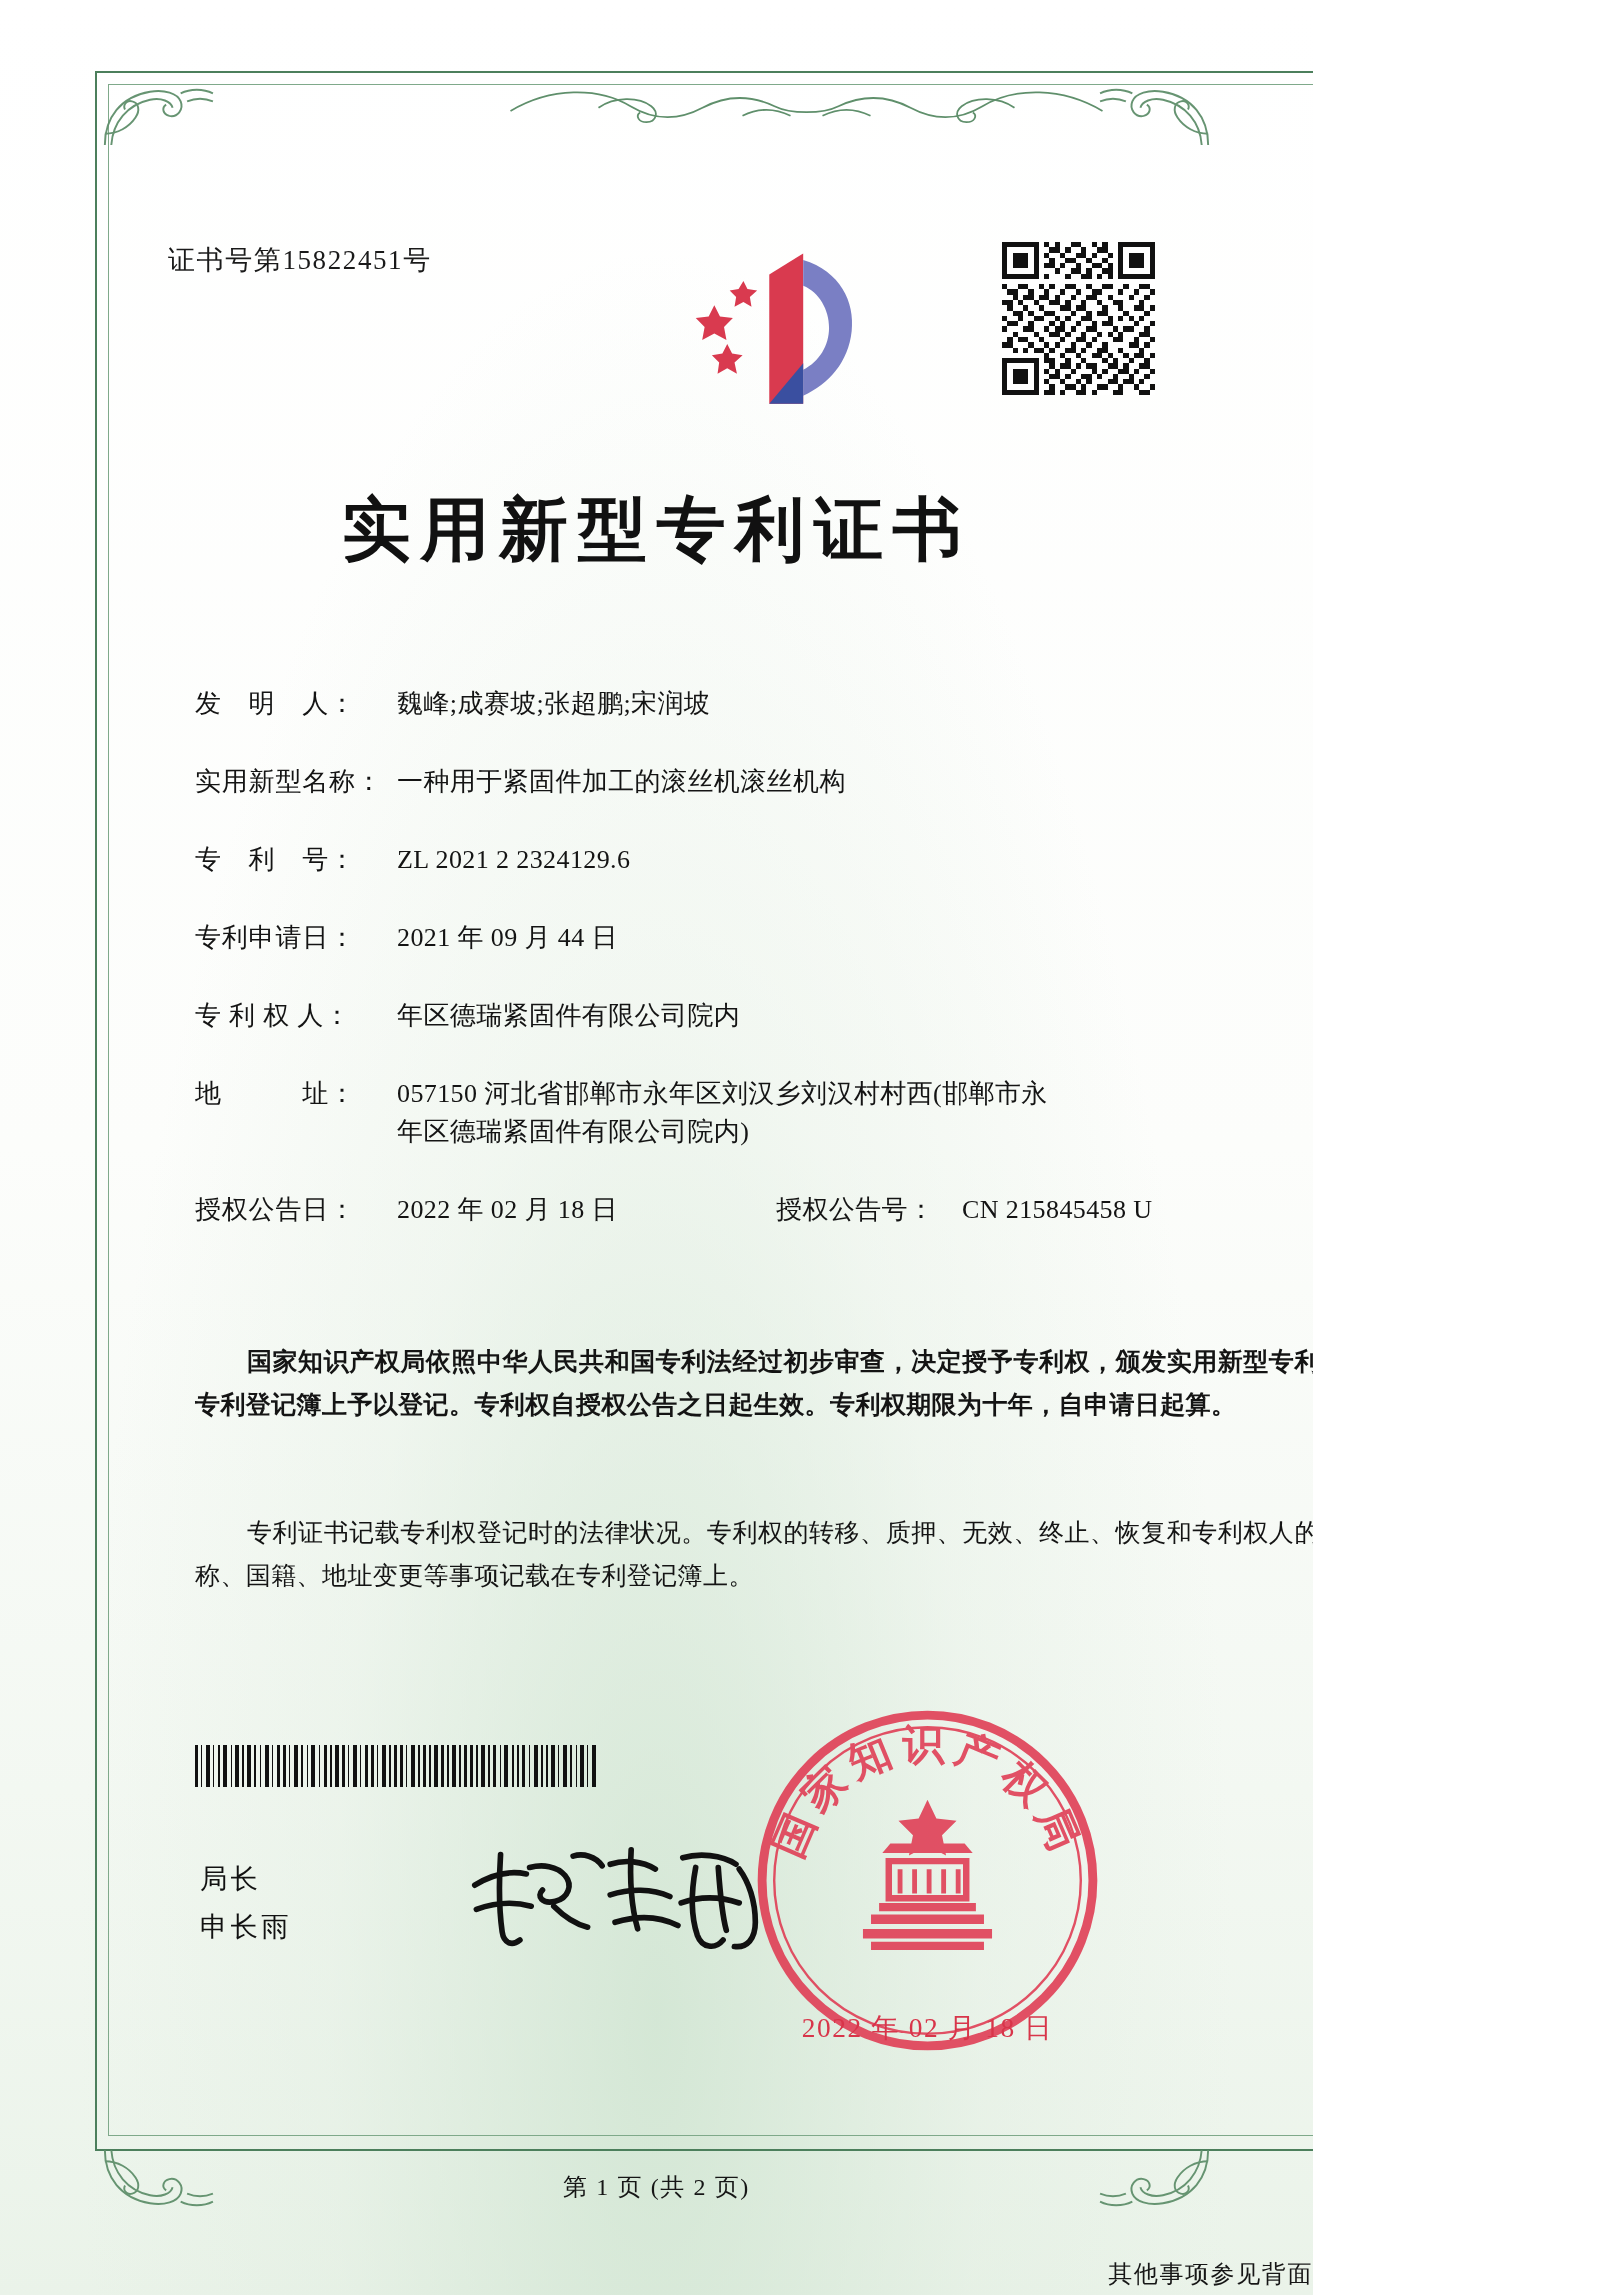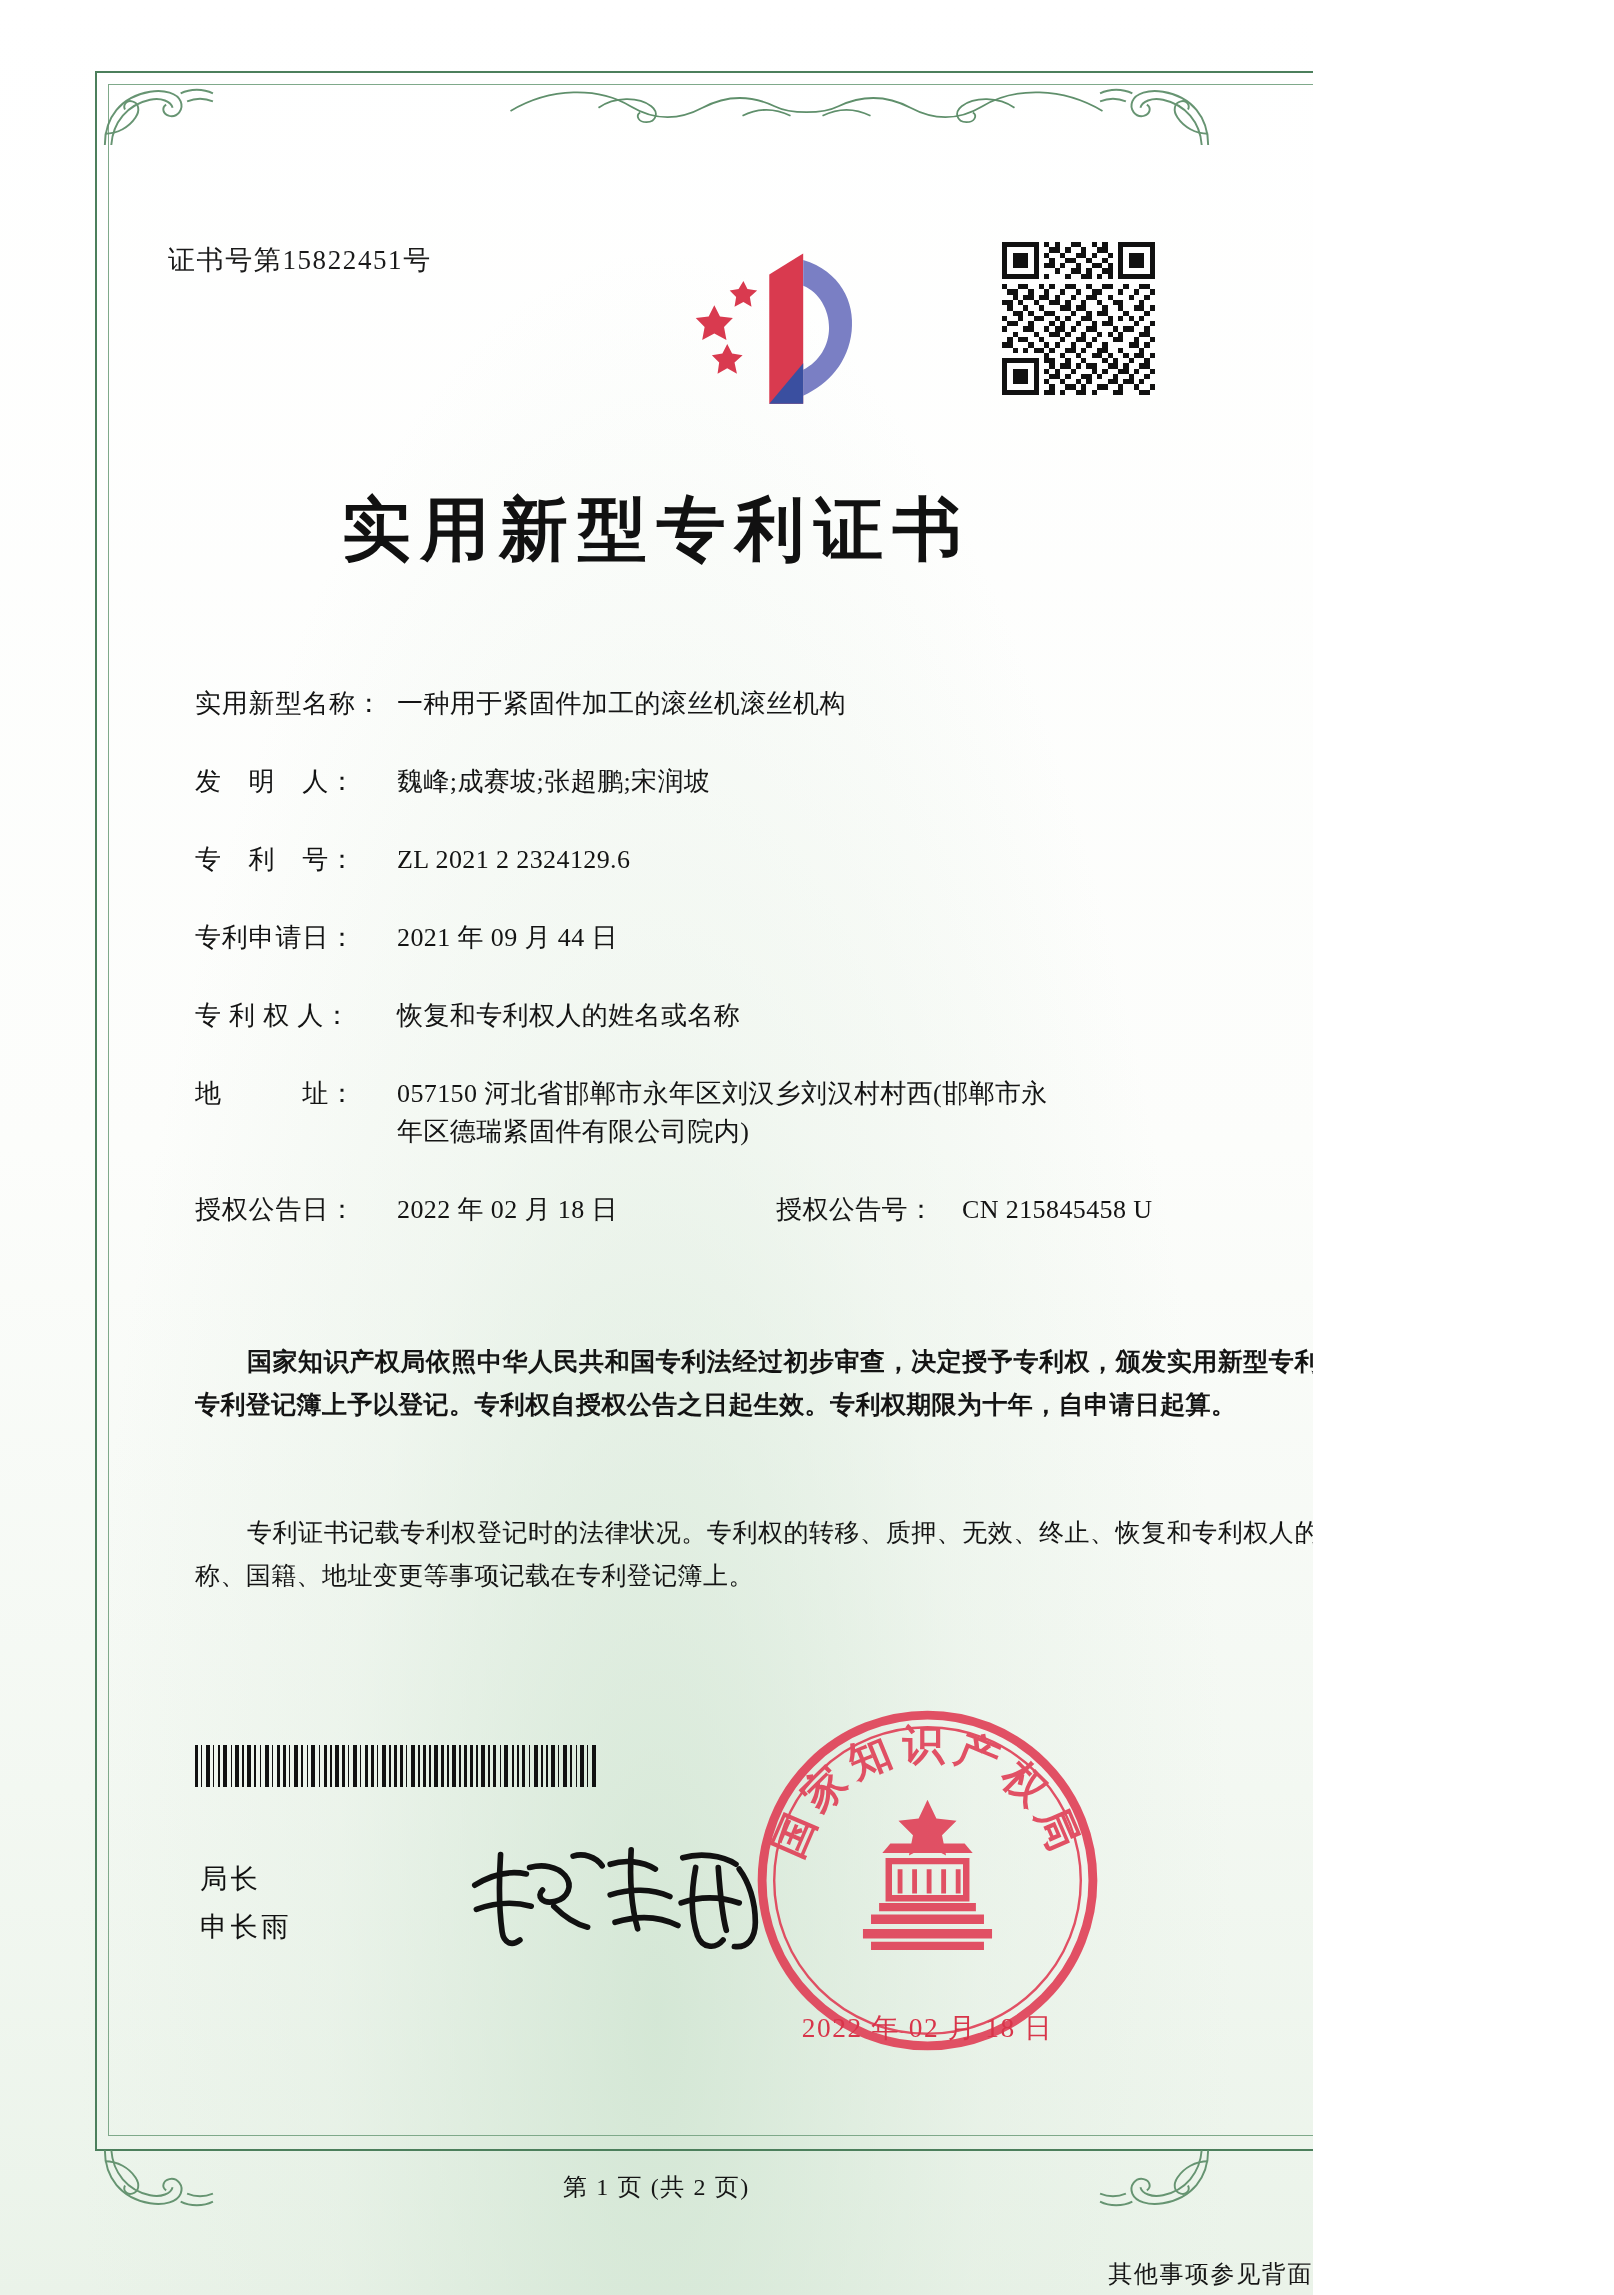--- a/index.html
+++ b/index.html
@@ -524,42 +524,42 @@
           <rect x="26" y="28" width="2" height="1"></rect>
       </g>
     </svg>
   </div>
 
   <div class="title">实用新型专利证书</div>
 
   <div class="fields">
 
     <div class="field-row">
+      <div class="field-label">发　明　人：</div>
+      <div class="field-value">魏峰;成赛坡;张超鹏;宋润坡</div>
+    </div>
+
+    <div class="field-row">
       <div class="field-label">实用新型名称：</div>
       <div class="field-value">一种用于紧固件加工的滚丝机滚丝机构</div>
-    </div>
-
-    <div class="field-row">
-      <div class="field-label">发　明　人：</div>
-      <div class="field-value">魏峰;成赛坡;张超鹏;宋润坡</div>
     </div>
 
     <div class="field-row">
       <div class="field-label">专　利　号：</div>
       <div class="field-value">ZL 2021 2 2324129.6</div>
     </div>
 
     <div class="field-row">
       <div class="field-label">专利申请日：</div>
       <div class="field-value">2021 年 09 月 44 日</div>
     </div>
 
     <div class="field-row">
       <div class="field-label">专 利 权 人：</div>
-      <div class="field-value">恢复和专利权人的姓名或名称</div>
+      <div class="field-value">年区德瑞紧固件有限公司院内</div>
     </div>
 
     <div class="field-row">
       <div class="field-label">地　　　址：</div>
       <div class="field-value">
         <span>057150 河北省邯郸市永年区刘汉乡刘汉村村西(邯郸市永</span>
         <span class="line2">年区德瑞紧固件有限公司院内)</span>
       </div>
     </div>
 

